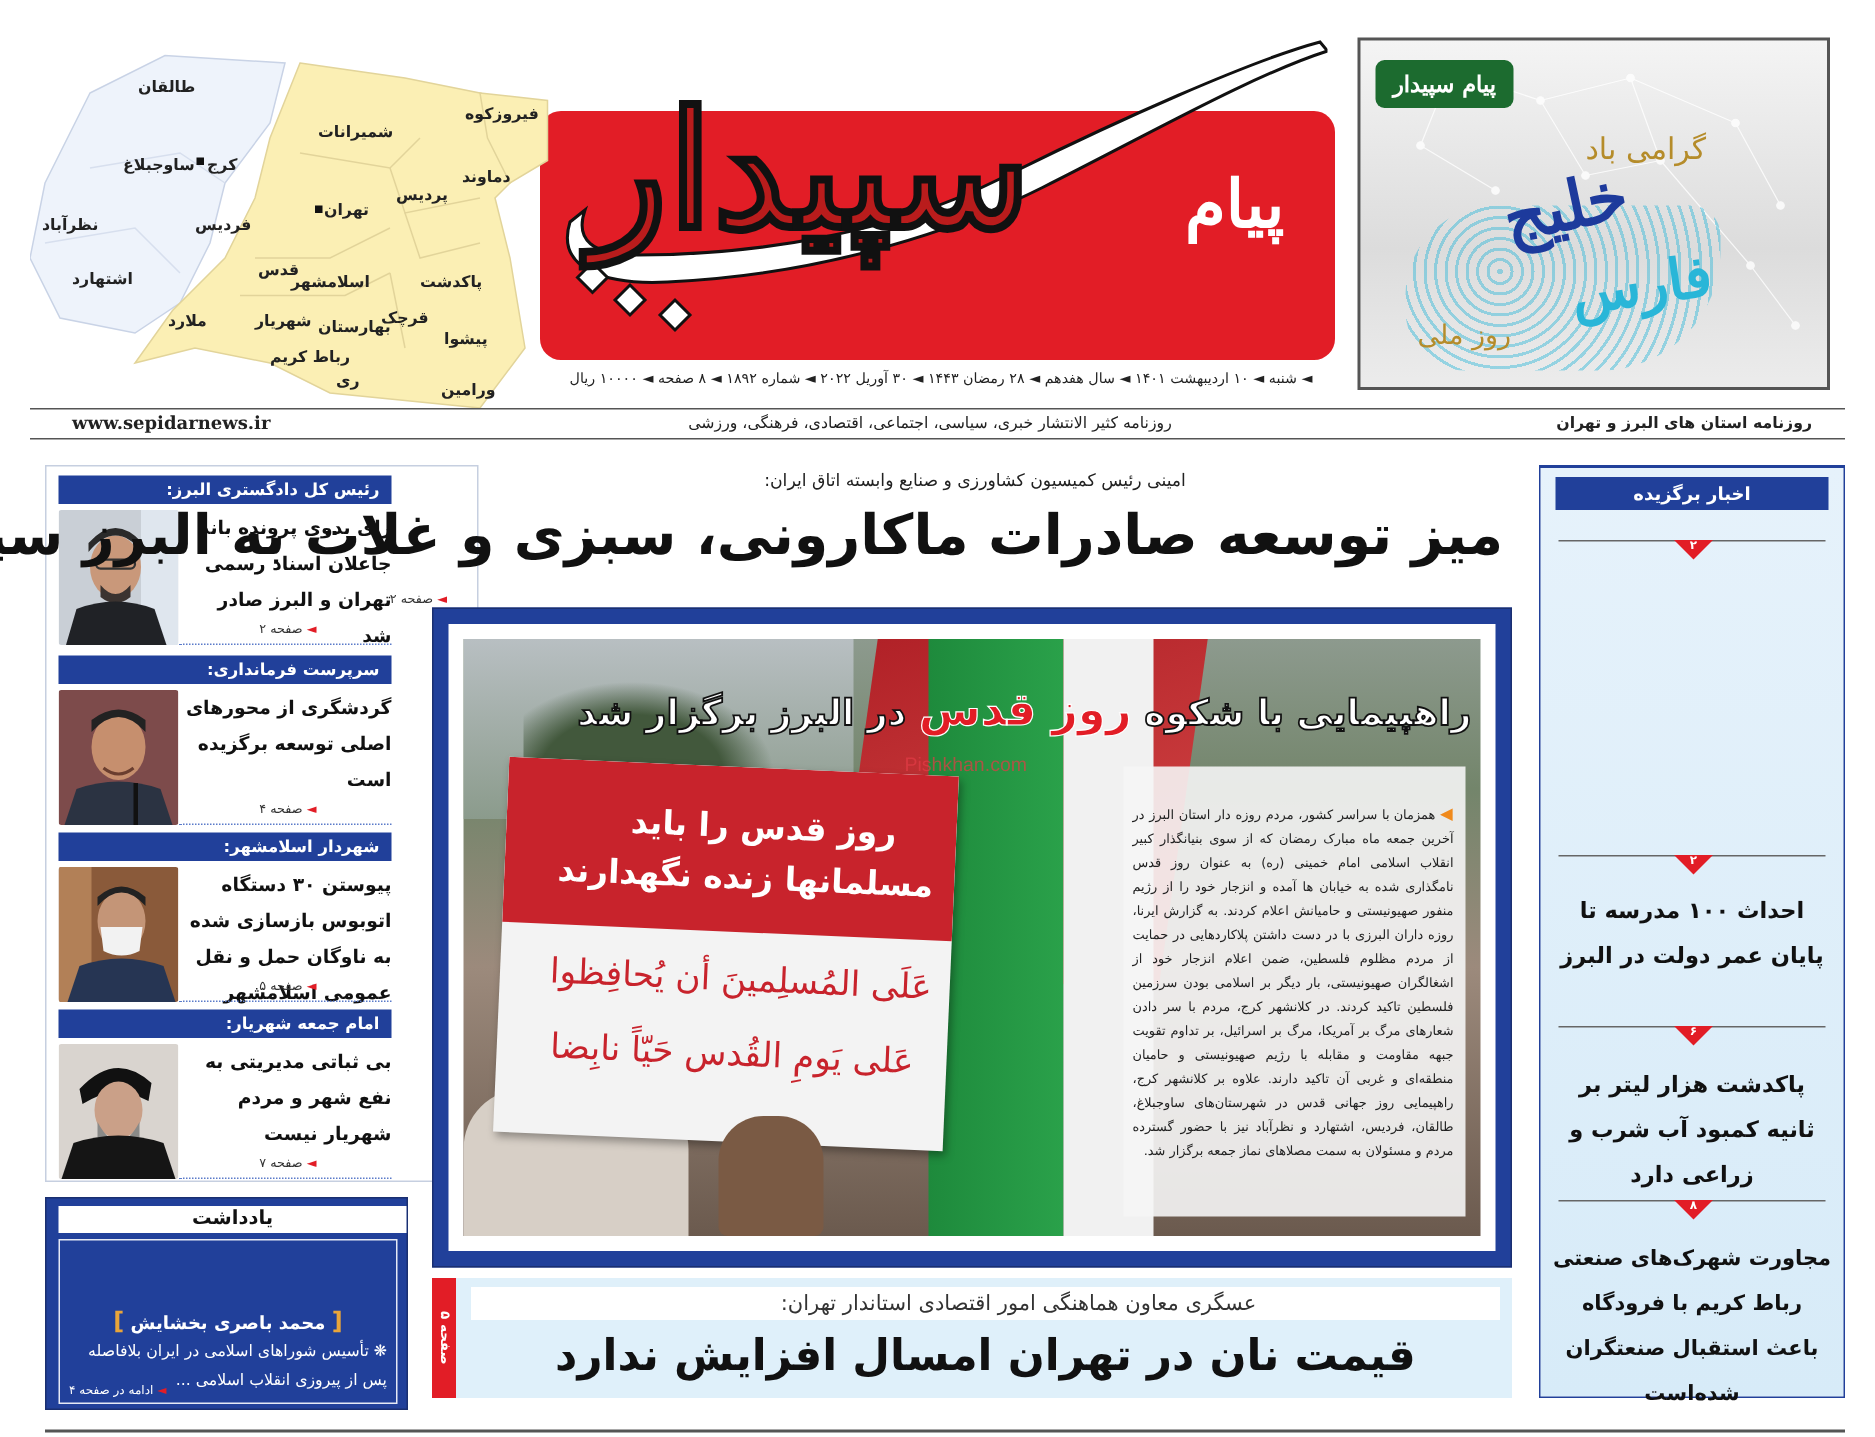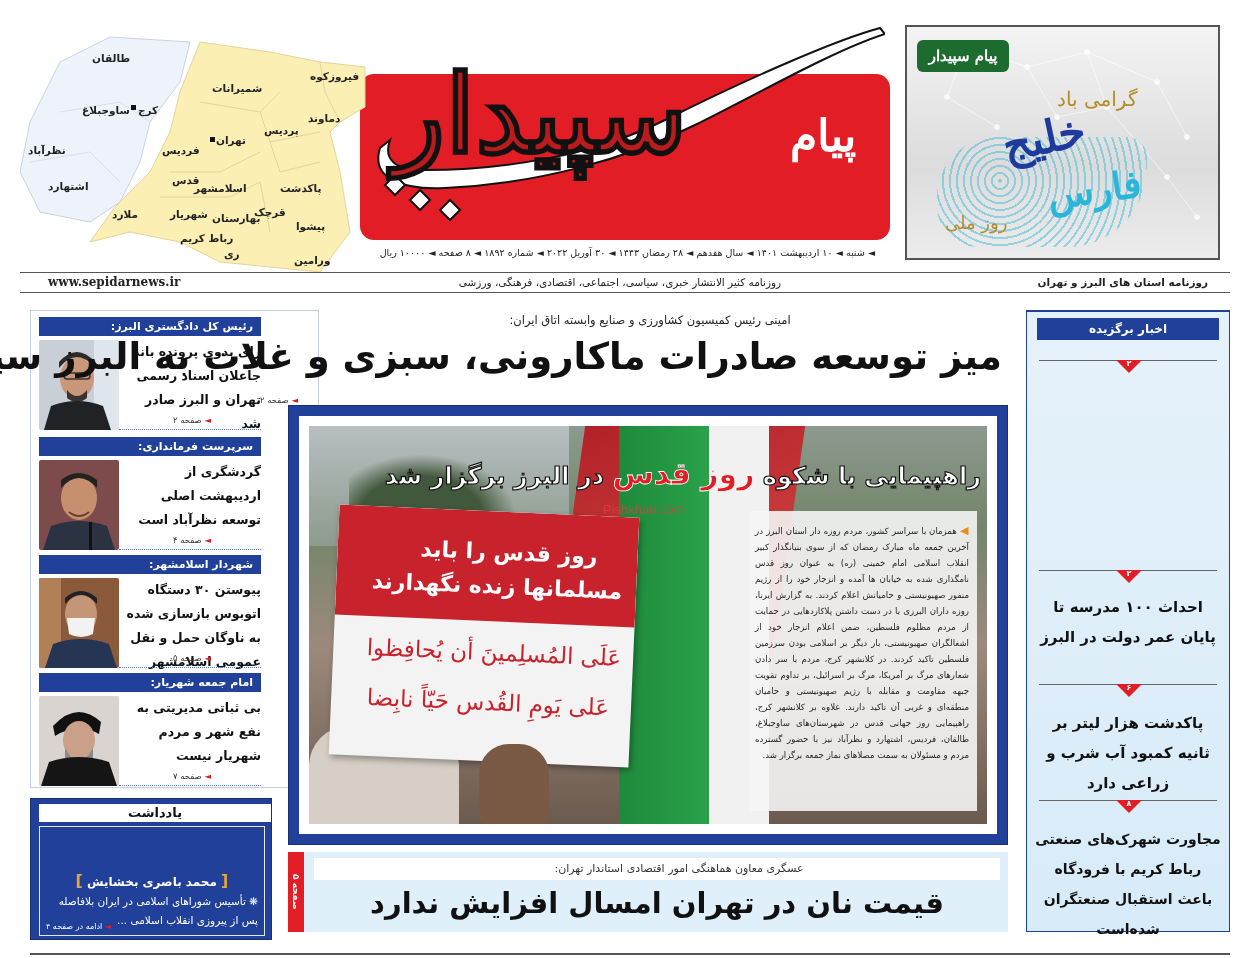--- a/index.html
+++ b/index.html
@@ -77,27 +77,27 @@
   .ph-sign-l2 { position: absolute; right: 14px; top: 62px; color: #fff; font-weight: bold; font-size: 22px; }
   .ph-sign-l3 { position: absolute; right: 12px; top: 128px; color: #c8232c; font-size: 23px; font-family: "DejaVu Serif", serif; }
   .ph-sign-l4 { position: absolute; right: 22px; top: 178px; color: #c8232c; font-size: 23px; font-family: "DejaVu Serif", serif; }
   .ph-hand { position: absolute; left: 170px; top: 318px; width: 70px; height: 80px; background: #7a5a44; border-radius: 30px 30px 6px 6px; }
   .ph-person { position: absolute; left: 0; top: 300px; width: 150px; height: 98px; background: #d7cfc6; border-radius: 40px 40px 0 0; }
 
   .feature-headline { position: absolute; left: 182px; top: 30px; width: 490px; text-align: center; font-size: 24px; font-weight: bold; color: #fff; -webkit-text-stroke: 1.2px #111; white-space: nowrap; }
   .feature-headline .accent { color: #e21d26; -webkit-text-stroke: 0.8px #fff; font-size: 30px; }
   .watermark { position: absolute; left: 294px; top: 76px; color: rgba(226,60,70,0.7); font-size: 13px; font-family: "Liberation Sans", sans-serif; }
 
-  .feature-textbox { position: absolute; left: 440px; top: 85px; width: 228px; height: 300px; background: rgba(245,245,245,0.9); padding: 12px 8px 6px 6px; }
+  .feature-textbox { position: absolute; left: 440px; top: 85px; width: 228px; height: 300px; background: rgba(245,245,245,0.9); padding: 24px 8px 6px 6px; }
   .feature-text { font-size: 8.6px; line-height: 16px; text-align: justify; text-align-last: right; color: #222; }
   .feature-text .tri { color: #f08a1c; font-size: 11px; }
 
   .bottom-story { left: 288px; top: 852px; width: 720px; height: 80px; background: #dff0fa; }
   .page-tab { position: absolute; left: 0; top: 0; width: 16px; height: 80px; background: #e21d26; color: #fff; font-size: 9px; writing-mode: vertical-rl; display: flex; align-items: center; justify-content: center; font-weight: bold; }
-  .bottom-kicker { position: absolute; left: 26px; top: 6px; width: 686px; height: 22px; background: #fff; font-size: 11px; text-align: center; line-height: 22px; color: #333; padding-left: 44px; }
+  .bottom-kicker { position: absolute; left: 26px; top: 6px; width: 686px; height: 22px; background: #fff; font-size: 14px; text-align: center; line-height: 22px; color: #333; padding-left: 44px; }
   .bottom-headline { position: absolute; left: 26px; top: 34px; width: 686px; text-align: center; font-size: 29px; font-weight: bold; color: #111; white-space: nowrap; }
 
   
   .right-col { left: 1026px; top: 310px; width: 204px; height: 622px; border: 1px solid #21409a; border-top: 2px solid #21409a; background: linear-gradient(180deg, #e6f2fb 0%, #d7ebf8 100%); }
   .rc-head { position: absolute; left: 10px; top: 6px; width: 182px; height: 22px; background: #21409a; color: #fff; text-align: center; font-size: 12px; font-weight: bold; line-height: 22px; }
   .rc-sep { position: absolute; left: 12px; width: 178px; height: 1px; background: #666; }
   .rc-badge { position: absolute; left: 89px; width: 26px; height: 13px; }
   .rc-badge .shape { width: 0; height: 0; border-left: 13px solid transparent; border-right: 13px solid transparent; border-top: 13px solid #e21d26; position: absolute; left: 0; top: 0; }
   .rc-badge .num { position: absolute; left: 0; top: -1px; width: 26px; text-align: center; color: #fff; font-size: 8px; font-weight: bold; }
   .rc-item { position: absolute; left: 8px; width: 186px; text-align: center; font-weight: bold; color: #111; }
@@ -172,21 +172,21 @@
         <path d="M10 130 L 70 120 L 100 150"></path>
     </g>
     <rect x="111" y="73" width="5" height="5" fill="#111"></rect>
     <rect x="190" y="105" width="5" height="5" fill="#111"></rect>
   </svg>
   <div id="map-labels">
       <div class="map-label rtl" style="left: 72px; top: 20px;">طالقان</div>
       <div class="map-label rtl" style="left: 62px; top: 72px;">ساوجبلاغ</div>
       <div class="map-label rtl" style="left: 118px; top: 72px;">کرج</div>
       <div class="map-label rtl" style="left: 8px; top: 112px;">نظرآباد</div>
-      <div class="map-label rtl" style="left: 110px; top: 112px; margin-left: 32px;">فردیس</div>
+      <div class="map-label rtl" style="left: 110px; top: 112px;">فردیس</div>
       <div class="map-label rtl" style="left: 28px; top: 148px;">اشتهارد</div>
       <div class="map-label rtl" style="left: 192px; top: 50px;">شمیرانات</div>
       <div class="map-label rtl" style="left: 196px; top: 102px;">تهران</div>
       <div class="map-label rtl" style="left: 244px; top: 92px;">پردیس</div>
       <div class="map-label rtl" style="left: 288px; top: 80px;">دماوند</div>
       <div class="map-label rtl" style="left: 290px; top: 38px;">فیروزکوه</div>
       <div class="map-label rtl" style="left: 152px; top: 142px;">قدس</div>
       <div class="map-label rtl" style="left: 174px; top: 150px;">اسلامشهر</div>
       <div class="map-label rtl" style="left: 92px; top: 176px;">ملارد</div>
       <div class="map-label rtl" style="left: 150px; top: 176px;">شهریار</div>
@@ -231,21 +231,21 @@
     <div class="brief-photo">
       <svg width="80" height="90" viewBox="0 0 80 90">
           <rect width="80" height="90" fill="#7d4b4b"></rect>
           <ellipse cx="40" cy="38" rx="18" ry="22" fill="#c68f6e"></ellipse>
           <path d="M22 28 Q 40 8 58 28 L 58 20 Q 40 6 22 20 Z" fill="#222"></path>
           <path d="M30 52 Q 40 60 50 52" stroke="#6a3e2f" stroke-width="2" fill="none"></path>
           <path d="M4 90 L 12 66 Q 40 56 68 66 L 76 90 Z" fill="#2b3342"></path>
           <rect x="50" y="62" width="3" height="28" fill="#111"></rect>
         </svg>
     </div>
-    <div class="brief-text rtl">گردشگری از اردیبهشت اصلی توسعه نظرآباد است</div>
+    <div class="brief-text rtl">گردشگری از محورهای اصلی توسعه برگزیده است</div>
     <div class="brief-ref rtl" style="top:98px;"><span class="tri">◄</span> <span>صفحه ۴</span></div>
     <div class="brief-dots" style="top:112px;"></div>
   </div>
 
   <div class="brief" style="top:244px;">
     <div class="brief-head rtl">شهردار اسلامشهر:</div>
     <div class="brief-photo">
       <svg width="80" height="90" viewBox="0 0 80 90">
           <rect width="80" height="90" fill="#8a5a3a"></rect>
           <rect x="0" y="0" width="22" height="90" fill="#b28057"></rect>

